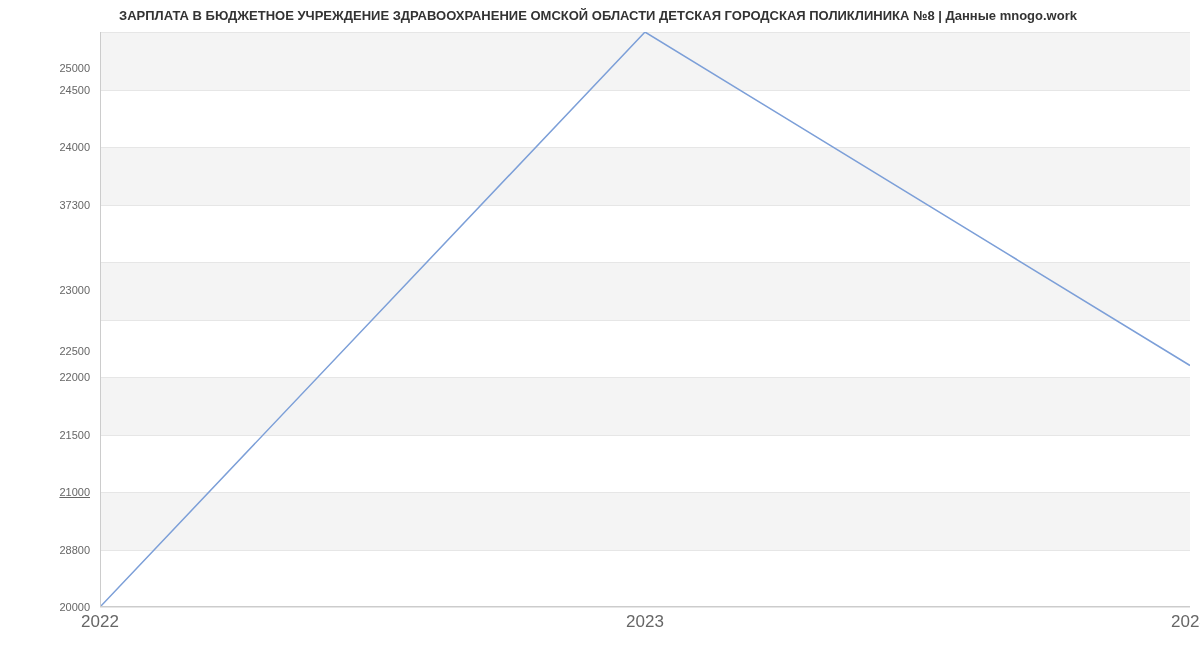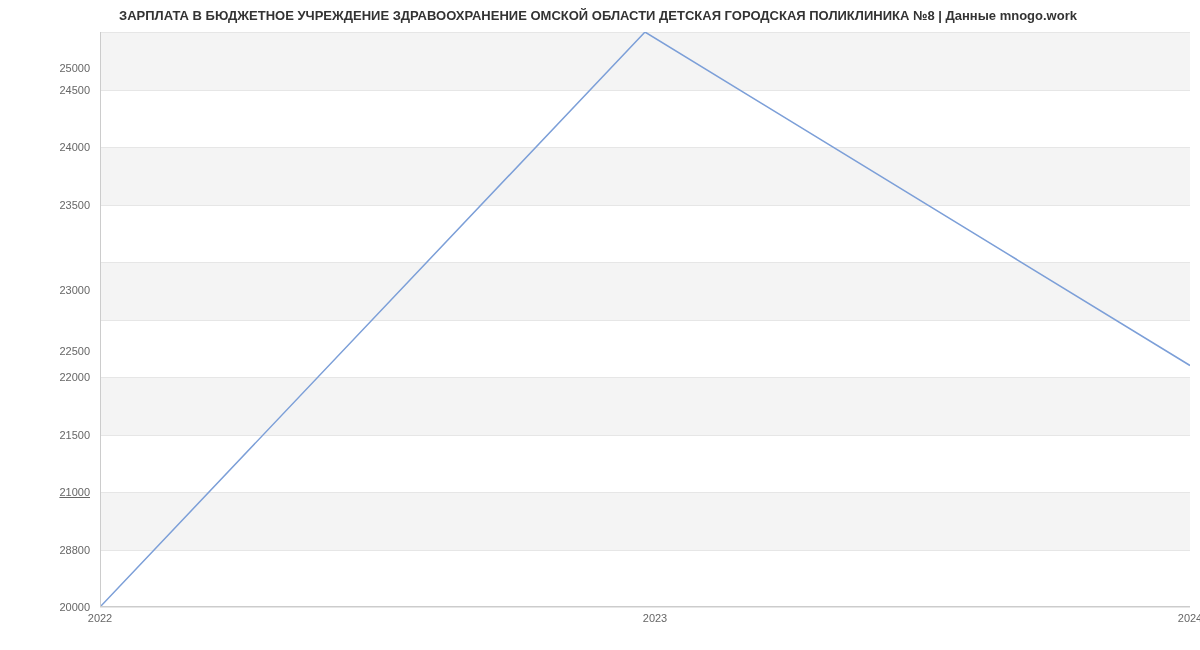--- a/index.html
+++ b/index.html
@@ -55,21 +55,21 @@
     right: 1106px;
     width: 60px;
     text-align: right;
     font-size: 11px;
     color: #666666;
     transform: translateY(-50%);
   }
   .xtick {
     position: absolute;
     top: 612px;
-    font-size: 11px;
+    font-size: 17px;
     color: #666666;
     transform: translateX(-50%);
   }
   svg.line {
     position: absolute;
     left: 0;
     top: 0;
     width: 100%;
     height: 100%;
   }
@@ -110,20 +110,20 @@
     <div class="axis-line" style="left:0;top:574px;width:1090px;height:1px;"></div>
   </div>
 
 <div class="ytick" style="top: 607px;">20000</div>
     <div class="ytick" style="top: 549.5px;">28800</div>
     <div class="ytick" style="top: 492px; text-decoration: underline;">21000</div>
     <div class="ytick" style="top: 434.5px;">21500</div>
     <div class="ytick" style="top: 377px;">22000</div>
     <div class="ytick" style="top: 319.5px; margin-top: 31px;">22500</div>
     <div class="ytick" style="top: 262px; margin-top: 28px;">23000</div>
-    <div class="ytick" style="top: 204.5px;">23500</div>
+    <div class="ytick" style="top: 204.5px;">37300</div>
     <div class="ytick" style="top: 147px;">24000</div>
     <div class="ytick" style="top: 89.5px;">24500</div>
     <div class="ytick" style="top: 32px; margin-top: 36px;">25000</div>
     <div class="xtick" style="left: 100px;">2022</div>
-    <div class="xtick" style="left: 645px; margin-left: 10px;">2023</div>
+    <div class="xtick" style="left: 645px;">2023</div>
     <div class="xtick" style="left: 1190px;">2024</div>
   </div>
 
 </body></html>

